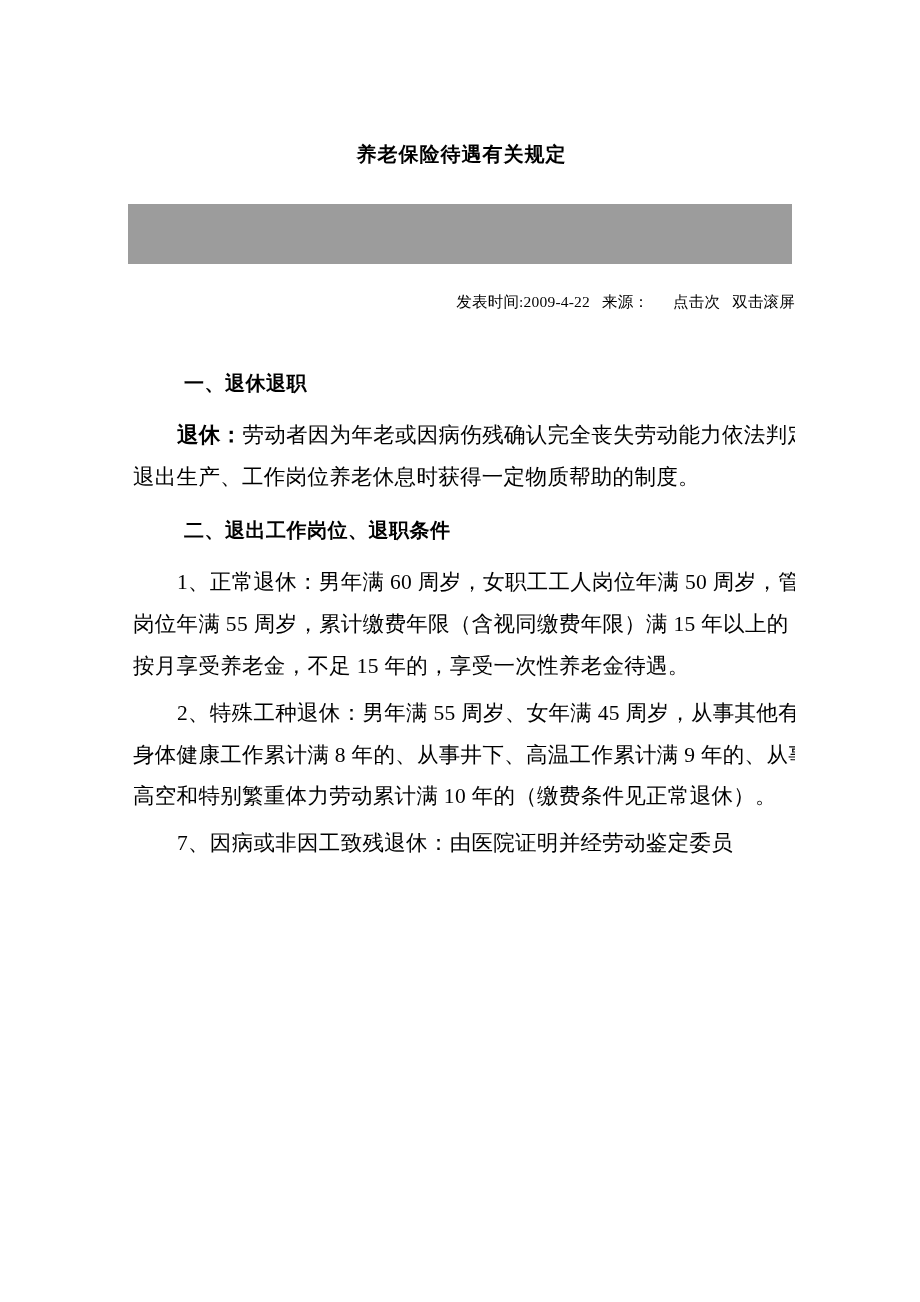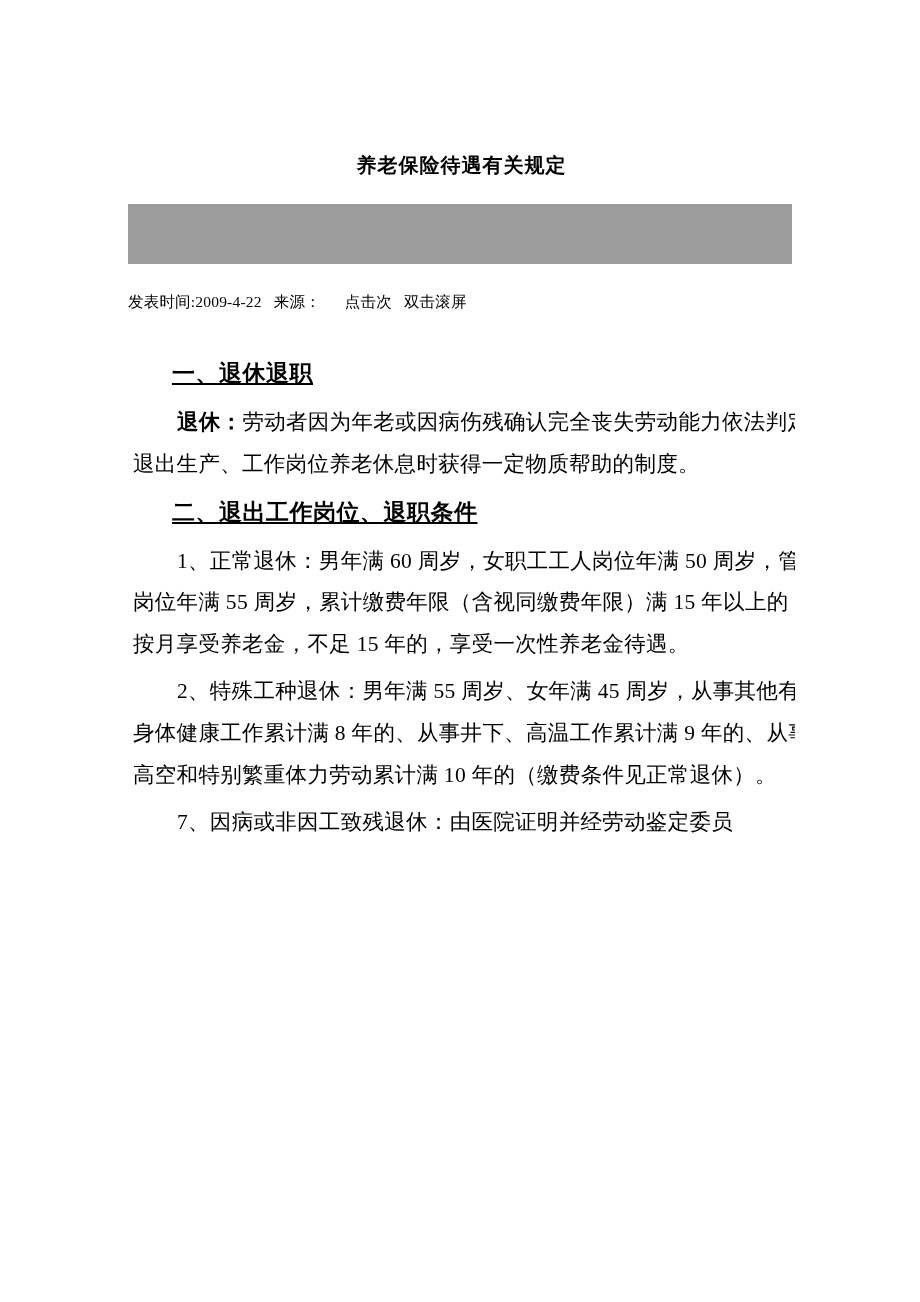--- a/index.html
+++ b/index.html
@@ -27,21 +27,21 @@
   .doc {
     position: absolute;
     left: 128px;
     top: 0;
     width: 667px;
     height: 1302px;
     overflow: hidden;
   }
 
   .doc-title {
-    margin: 12px;
+    margin: 1px;
     padding-top: 140px;
     font-size: 20px;
     font-weight: bold;
     text-align: center;
     letter-spacing: 1px;
     line-height: 1.3;
   }
 
   .banner {
     position: absolute;
@@ -50,45 +50,44 @@
     width: 664px;
     height: 60px;
     background: #9c9c9c;
   }
 
   .meta {
     position: absolute;
     left: 0;
     top: 292px;
     width: 667px;
-    text-align: left;
+    text-align: right;
     font-size: 15.5px;
     letter-spacing: 0.2px;
     white-space: nowrap;
   }
   .meta span { display: inline; }
   .meta .gap { display: inline-block; width: 12px; }
 
   .flow {
     position: absolute;
     left: 0;
     top: 352px;
     width: 680px;
   }
 
   h2.section {
-    margin: 0;
+    margin: 12px;
     padding: 0;
-    font-size: 23px;
+    font-size: 20px;
     font-weight: bold;
     line-height: 1.95;
     text-indent: 44px;
     white-space: nowrap;
     letter-spacing: 0.5px;
-    text-decoration: underline;
   }
 
   p.para {
     margin: 5px;
     padding: 0;
     font-size: 21.5px;
     line-height: 1.95;
     text-indent: 44px;
     letter-spacing: 0.3px;
     word-break: break-all;

